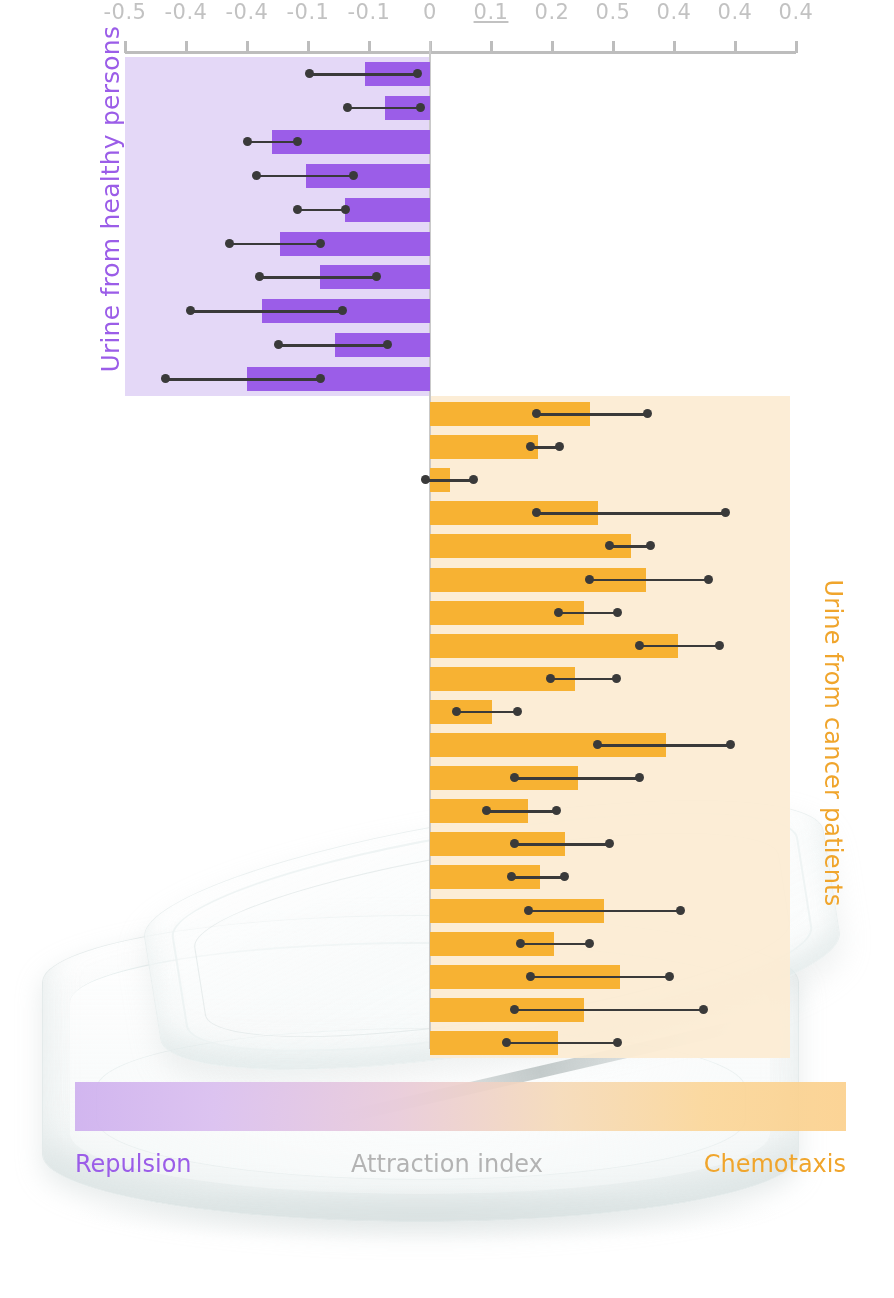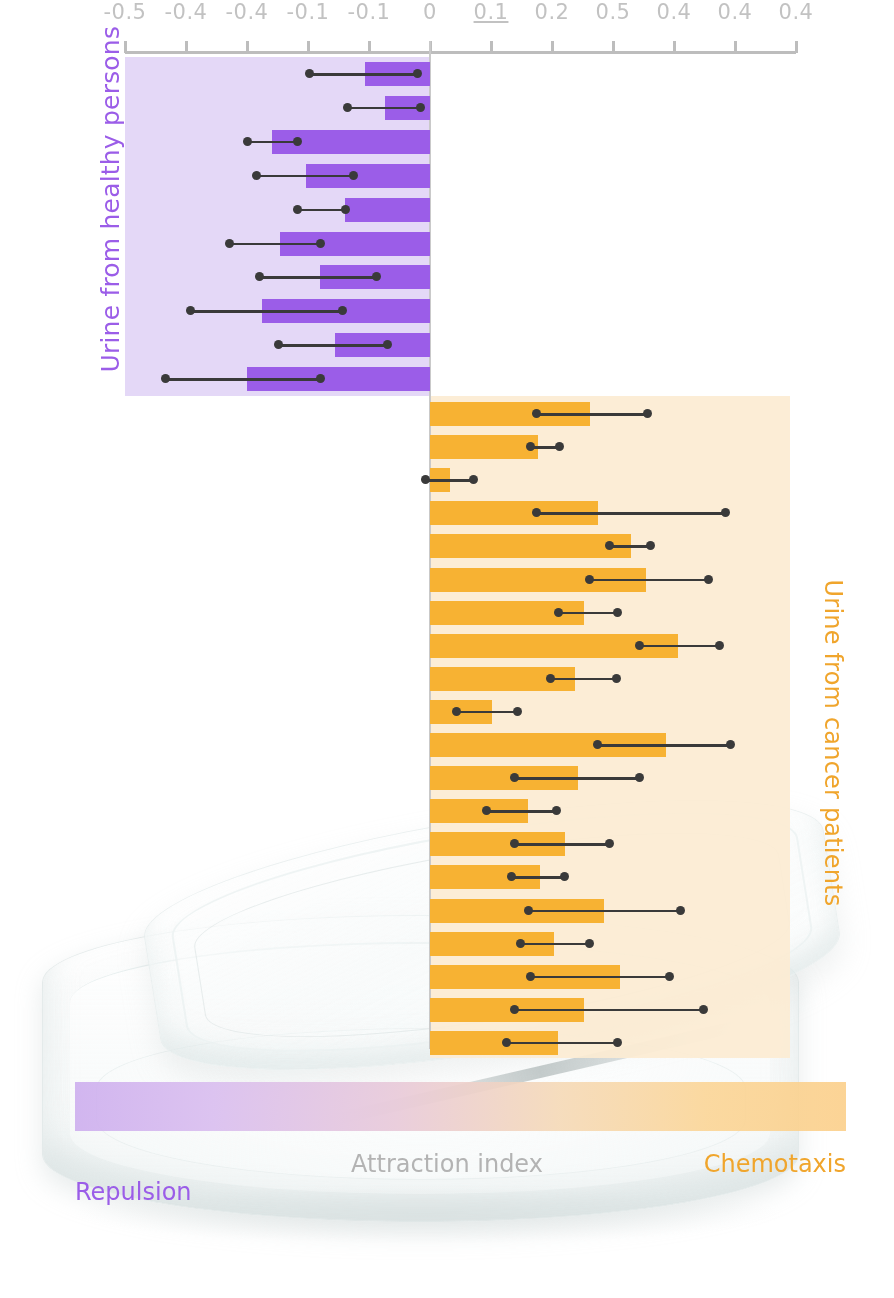--- a/index.html
+++ b/index.html
@@ -94,21 +94,21 @@
     transform:rotate(90deg);text-align:center;
     font-size:24px;color:#f0a52c;letter-spacing:.2px;white-space:nowrap;
   }
 
   
   #gradient-bar{
     position:absolute;left:75px;top:1082px;width:771px;height:49px;
     background:linear-gradient(90deg,#cdaeee 0%,#d9bdef 18%,#e8c9d8 42%,#f5d9b6 63%,#fbd596 82%,#fbcf8a 100%);
     opacity:.9;
   }
-  #legend-repulsion{position:absolute;left:75px;top:1150px;font-size:24px;color:#9b5de8;margin-top:28px;}
+  #legend-repulsion{position:absolute;left:75px;top:1150px;font-size:24px;color:#9b5de8;}
   #legend-axis-title{position:absolute;left:0;top:1150px;width:894px;text-align:center;font-size:24px;color:#b3b3b3;}
   #legend-attraction{position:absolute;right:48px;top:1150px;font-size:24px;color:#f0a52c;}
 </style>
 </head>
 <body>
 
 <div id="dish-backdrop">
   <div class="dish-base"></div>
   <div class="dish-base-inner"></div>
   <div class="dish-base-floor"></div>

